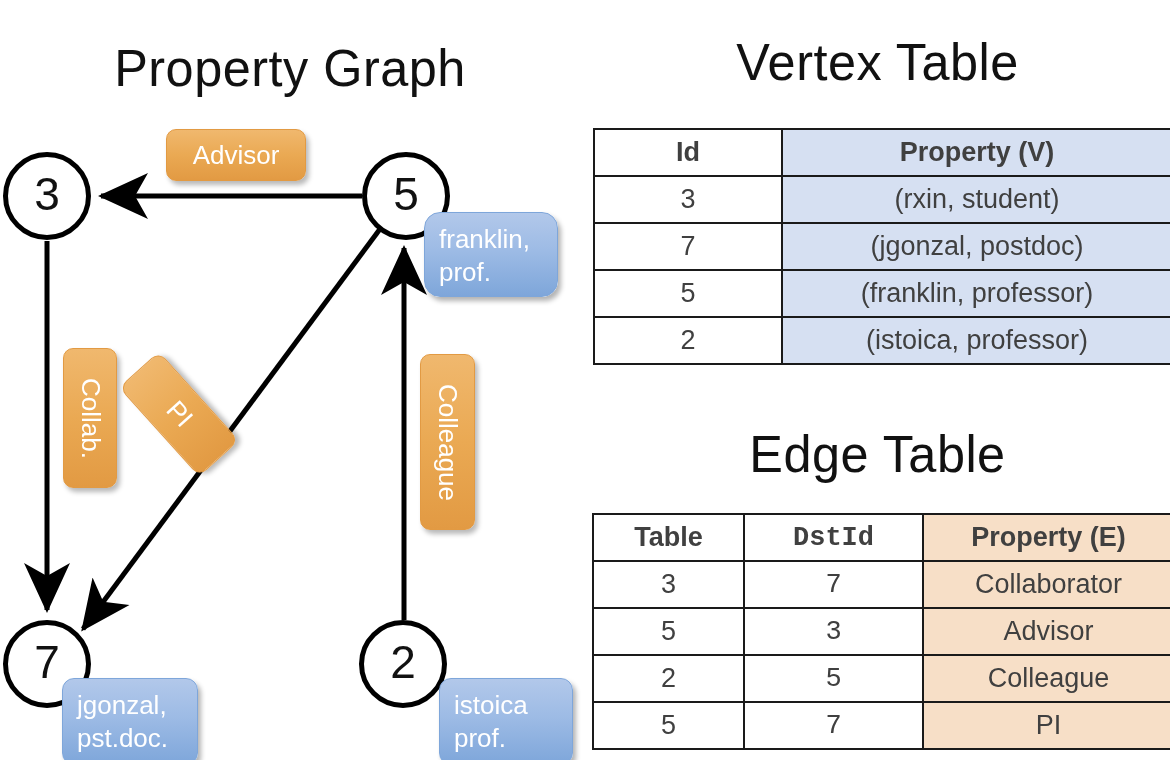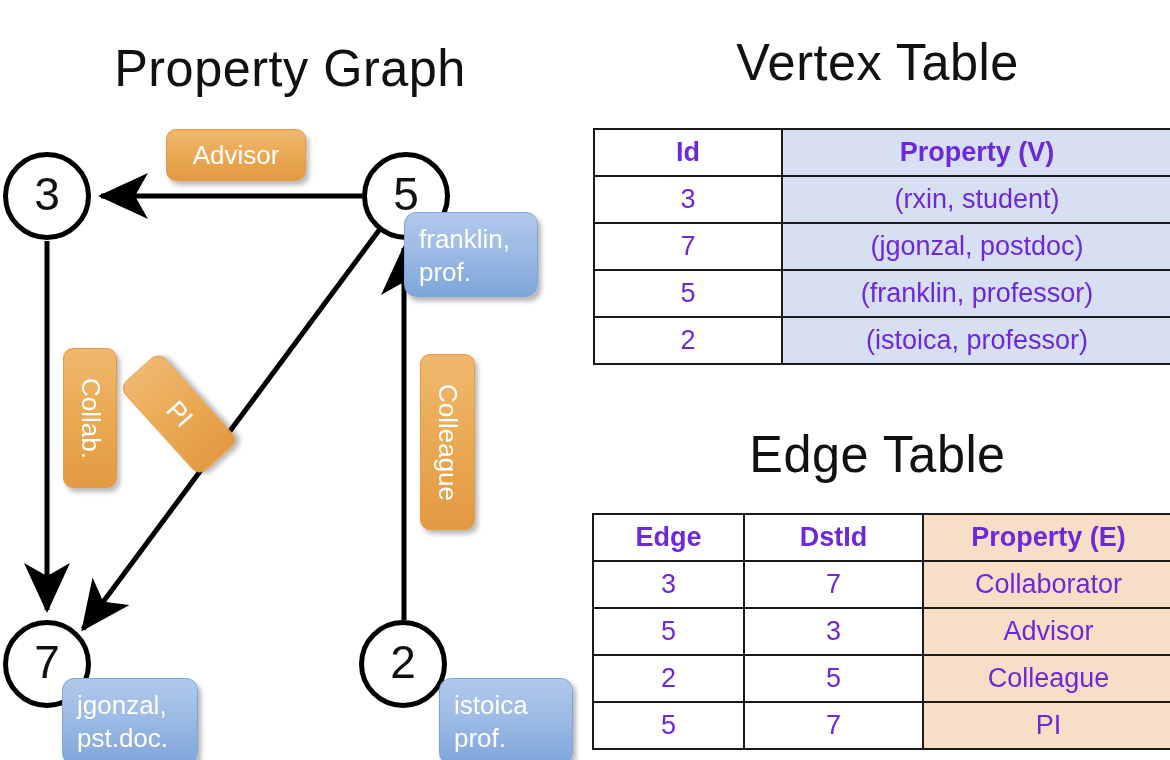--- a/index.html
+++ b/index.html
@@ -81,38 +81,38 @@
   
   .tbl{
     position:absolute;
     border-collapse:collapse;
     table-layout:fixed;
     font-weight:300;
   }
   .tbl td,.tbl th{
     border:2px solid #1a1a1a;
     text-align:center;
-    color:#6d28d9;
+    color:#404040;
     font-size:27px;
     font-weight:300;
     padding:0;
     height:45px;
     vertical-align:middle;
     background:#fff;
   }
   .tbl th{font-weight:bold;font-size:27px;}
 
   #vertex-table{left:593px;top:104px;width:574px;}
   #vertex-table .c-id{width:186px;}
   #vertex-table .c-prop{width:388px;background:#d6e0f2;}
   #vertex-table th.c-prop{background:#d6e0f2;}
 
   #edge-table{left:592px;top:489px;width:575px;}
   #edge-table .c-src{width:149px;}
-  #edge-table .c-dst{width:177px;}
+  #edge-table .c-dst{width:177px;font-family:Liberation Mono, monospace;}
   #edge-table .c-prop{width:249px;background:#f7dfc7;}
   #edge-table th.c-prop{background:#f7dfc7;}
 </style>
 </head>
 <body>
 
 <div class="stage">
 
   <div class="title" id="title-graph">Property Graph</div>
   <div class="title" id="title-vertex">Vertex Table</div>
@@ -142,21 +142,21 @@
     <div class="node" style="left:362px;top:128px;">
         <span>5</span>
       </div>
     <div class="node" style="left:3px;top:596px;">
         <span>7</span>
       </div>
     <div class="node" style="left:359px;top:596px;">
         <span>2</span>
       </div>
 
-    <div class="vbox" style="left:404px;top:188px;width:134px;height:85px;">
+    <div class="vbox" style="left:424px;top:188px;width:134px;height:85px;border-radius:16px;">
       <div>franklin,</div>
       <div>prof.</div>
     </div>
     <div class="vbox" style="left:62px;top:654px;width:136px;height:87px;">
       <div>jgonzal,</div>
       <div>pst.doc.</div>
     </div>
     <div class="vbox" style="left:439px;top:654px;width:134px;height:87px;">
       <div>istoica</div>
       <div>prof.</div>
@@ -203,21 +203,21 @@
       <tr>
         <td class="c-id">2</td>
         <td class="c-prop">(istoica, professor)</td>
       </tr>
     </tbody>
   </table>
 
   <table class="tbl" id="edge-table">
     <thead>
       <tr>
-        <th class="c-src">Edge</th>
+        <th class="c-src">Table</th>
         <th class="c-dst">DstId</th>
         <th class="c-prop">Property (E)</th>
       </tr>
     </thead>
     <tbody>
       <tr>
         <td class="c-src">3</td>
         <td class="c-dst">7</td>
         <td class="c-prop">Collaborator</td>
       </tr>

